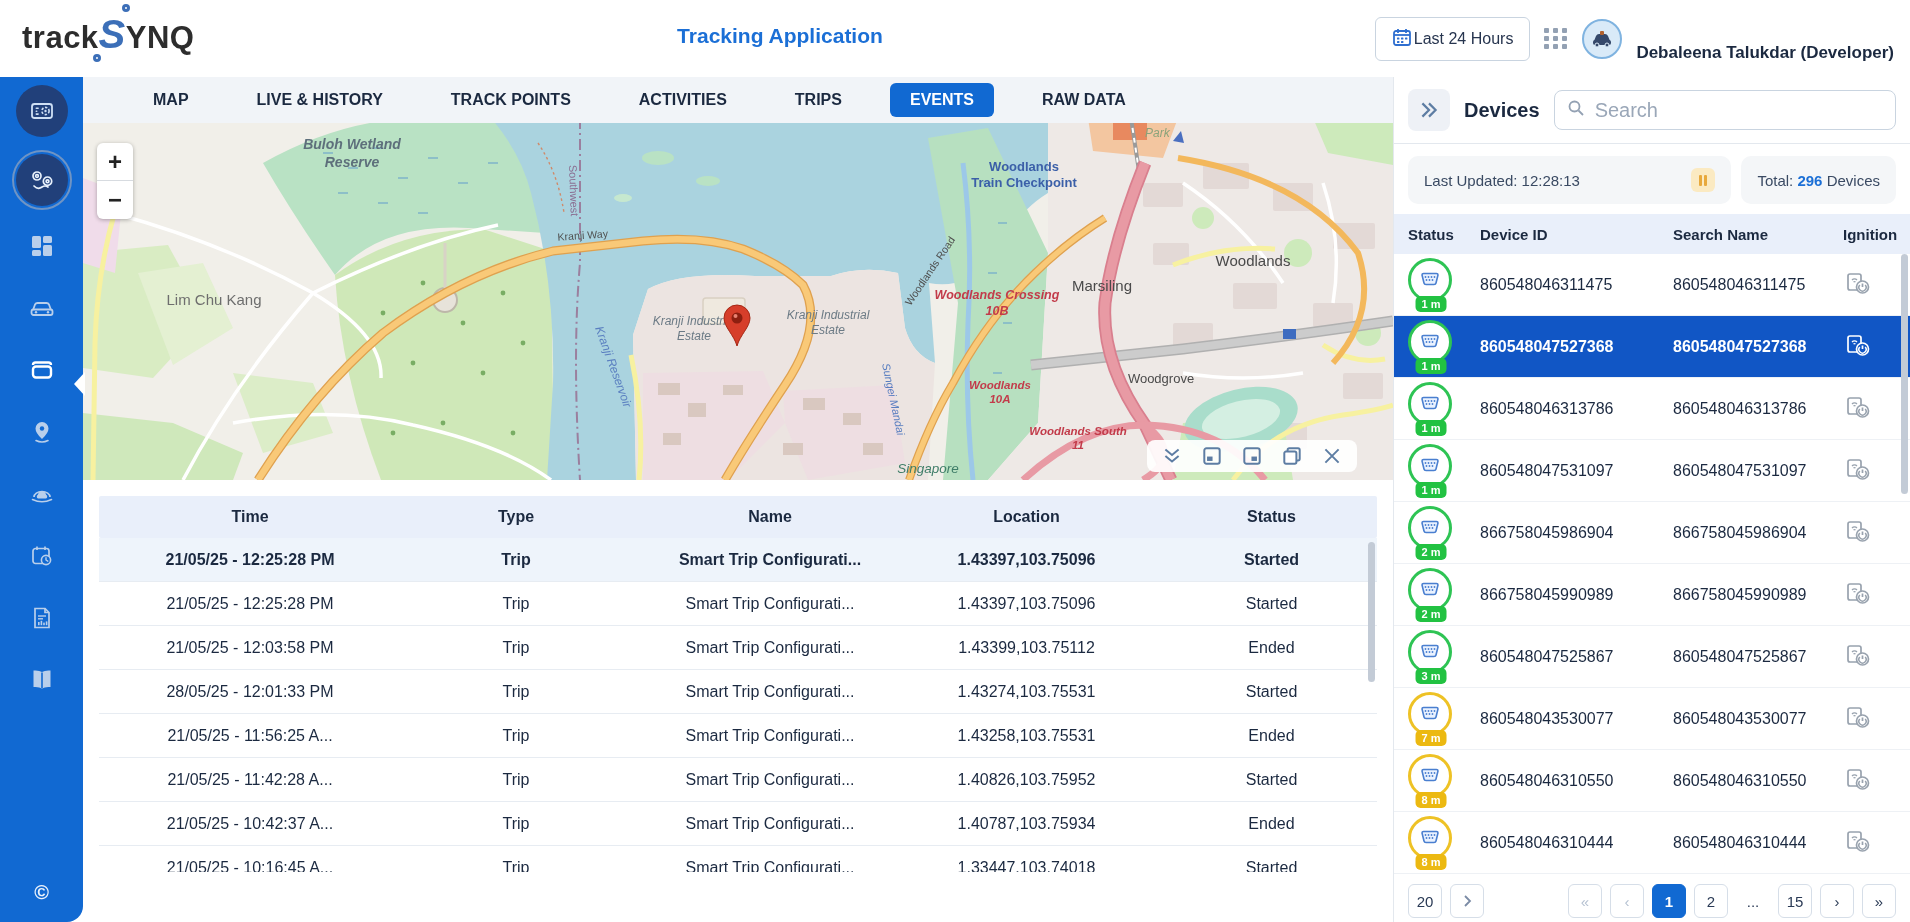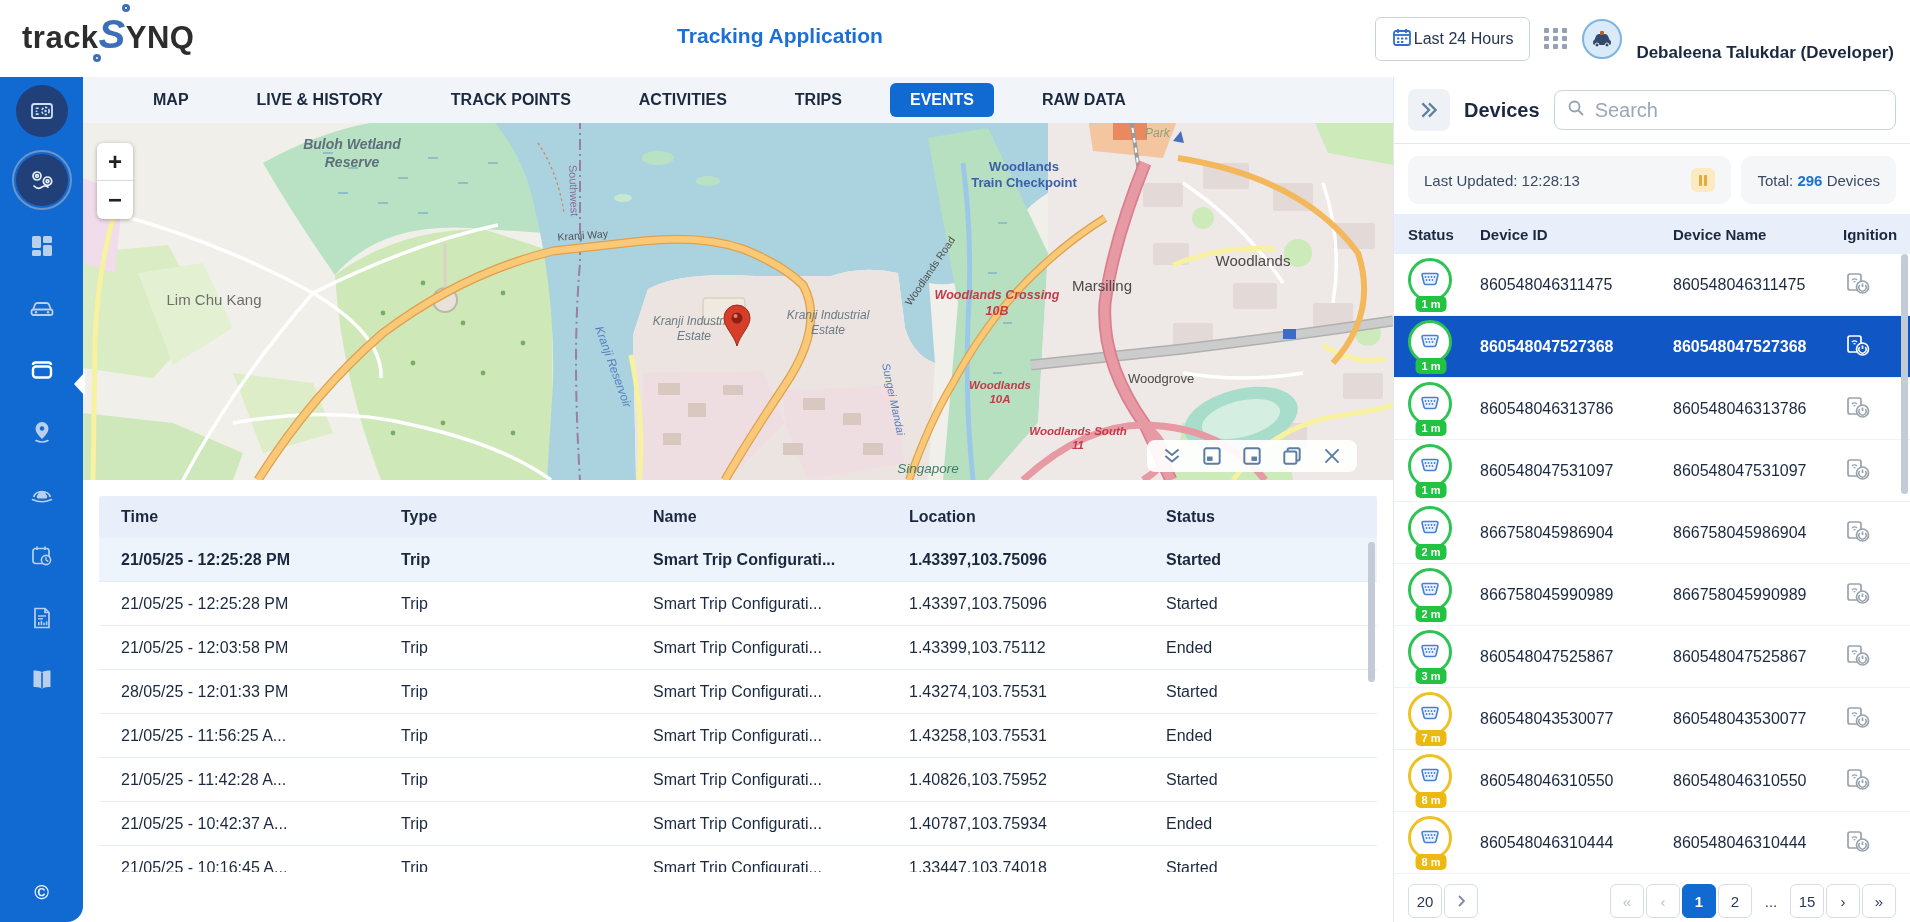--- a/index.html
+++ b/index.html
@@ -49,21 +49,21 @@
     box-shadow:0 1px 4px rgba(0,0,0,.3); z-index:3; overflow:hidden; }
   .zoom-ctl div { width:36px; height:38px; display:flex; align-items:center; justify-content:center;
     font-size:24px; font-weight:bold; color:#222; cursor:pointer; }
   .zoom-ctl div:first-child { border-bottom:1px solid #d7dbe0; }
   .map-tools { position:absolute; right:36px; bottom:8px; height:32px; background:rgba(255,255,255,.92);
     border-radius:8px; display:flex; align-items:center; gap:18px; padding:0 14px; z-index:3; }
   .map-tools span { display:flex; cursor:pointer; }
 
   
   .table-card { position:absolute; left:83px; top:480px; width:1310px; height:442px; background:#fff; padding:16px 16px 0 16px; }
-  .etable { position:relative; width:1278px; height:376px; overflow:hidden; }
+  .etable { position:relative; width:1278px; height:376px; overflow:hidden;text-align:center; }
   .erow { display:grid; grid-template-columns:280px 252px 256px 257px 1fr; align-items:center; height:44px;
     border-bottom:1px solid #e7ecf2; font-size:16px; color:#1b2940; cursor:pointer; }
   .erow > div { padding-left:22px; white-space:nowrap; overflow:hidden; }
   .ehead { height:42px; background:#e9effa; font-weight:bold; border-bottom:none; border-radius:2px; cursor:default; }
   .erow.hl { background:#eef4fb; font-weight:bold; }
   .escroll { position:absolute; right:2px; top:46px; width:7px; height:140px; background:#c3cbd6; border-radius:4px; }
 
   
   .devices { position:absolute; left:1393px; top:77px; width:517px; height:845px; background:#fff; border-left:1px solid #e3e8ee; }
   .dev-head { display:flex; align-items:center; gap:14px; padding:12px 14px; border-bottom:1px solid #e3e8ee; }
@@ -88,21 +88,21 @@
   .drow.sel { background:#1156c5; color:#fff; }
   .stat-ic { position:relative; width:46px; height:54px; }
   .stat-circle { width:44px; height:44px; border-radius:50%; background:#fff; border:3px solid #2ec454;
     display:flex; align-items:center; justify-content:center; }
   .yellow .stat-circle { border-color:#eec225; }
   .stat-badge { position:absolute; left:50%; transform:translateX(-50%); bottom:0; background:#22c242; color:#fff;
     font-size:11px; font-weight:bold; padding:2px 6px; border-radius:5px; white-space:nowrap; }
   .yellow .stat-badge { background:#ecb911;margin-top:48px; }
   .dev-scroll { position:absolute; right:2px; top:0; width:7px; height:240px; background:#c3cbd6; border-radius:4px; }
   .dev-pager { display:flex; align-items:center; justify-content:space-between; padding:10px 14px; }
-  .pg-group { display:flex; gap:2px; align-items:center; }
+  .pg-group { display:flex; gap:8px; align-items:center; }
   .pg-box { min-width:34px; height:34px; border:1px solid #d6dee8; border-radius:6px; background:#fff;
     display:flex; align-items:center; justify-content:center; font-size:15px; color:#2a3a55; cursor:pointer; padding:0 6px; }
   .pg-box.muted { color:#b6c2d2; }
   .pg-box.active { background:#1169d2; border-color:#1169d2; color:#fff; font-weight:bold; }
   .pg-dots { border:none; cursor:default; }
 
   .map-label { font-family:"Liberation Sans", sans-serif; }
 </style>
 </head>
 <body>
@@ -550,21 +550,21 @@
             <i></i>
           </span>
       </div>
       <div class="info-card">
         <span><span>Total:</span> <span class="blue-num">296</span> <span>Devices</span></span>
       </div>
     </div>
     <div class="dgrid dev-cols">
       <div>Status</div>
       <div>Device ID</div>
-      <div>Device Name</div>
+      <div>Search Name</div>
       <div>Ignition</div>
     </div>
     <div class="dev-list">
 
       <div class="dgrid drow">
         <div class="stat-ic green">
             <div class="stat-circle">
               <svg width="26" height="26" viewBox="0 0 26 26">
                 <path d="M5,8 Q5,6.5 6.5,6.5 L19.5,6.5 Q21,6.5 21,8 L19,16 Q18.7,17.5 17,17.5 L9,17.5 Q7.3,17.5 7,16 Z" fill="#eaf2ff" stroke="#4a7fd0" stroke-width="1.6"></path>
                 <g fill="#4a7fd0">

